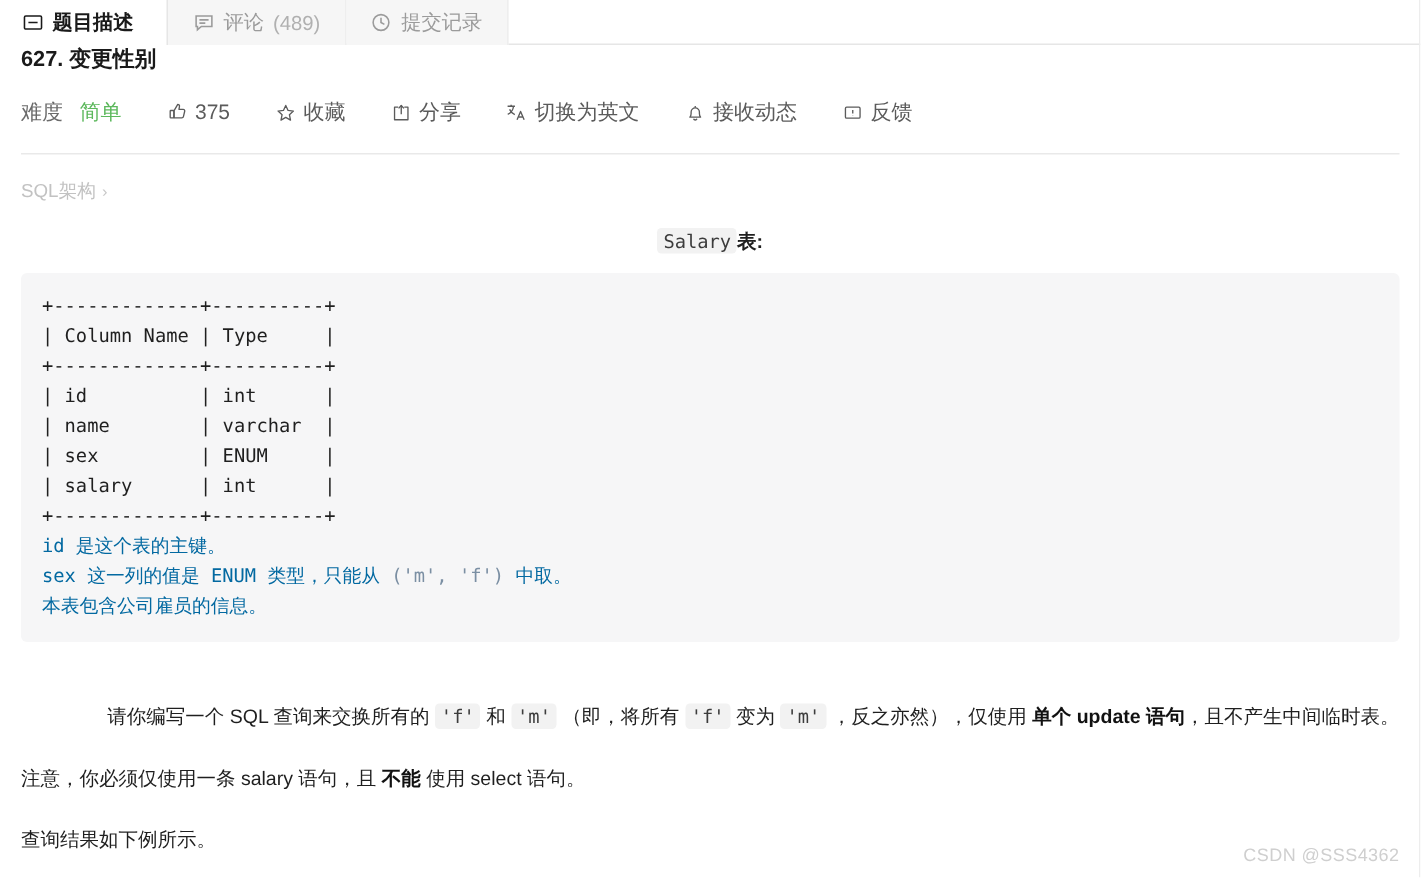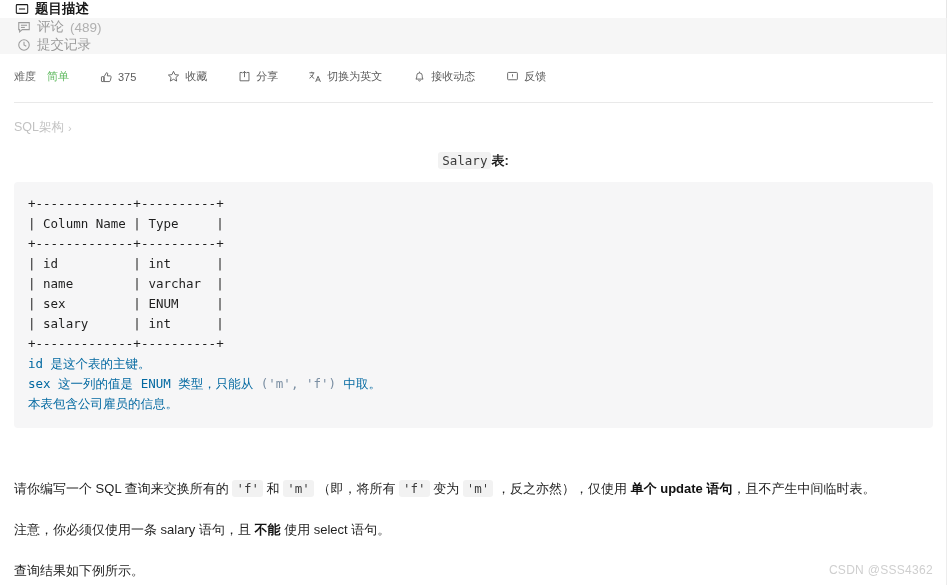--- a/index.html
+++ b/index.html
@@ -16,21 +16,20 @@
     position: relative;
   }
 
   
   .tabbar {
     position: relative;
     height: 30px;
     display: flex;
     align-items: stretch;
     background: #ffffff;
-    flex-direction: column;
   }
   .tabbar::after {
     content: "";
     position: absolute;
     left: 0; right: 0; bottom: 0;
     height: 1px;
     background: #e6e6e6;
   }
   .tab {
     display: flex;
@@ -81,23 +80,23 @@
   .title {
     font-size: 14.5px;
     font-weight: bold;
     color: #1a1a1a;
     line-height: 20px;
   }
 
   
   .meta {
     display: flex;
-    align-items: flex-end;
+    align-items: flex-start;
     margin-top: 16px;
-    font-size: 11px;
+    font-size: 14px;
     color: #5b5b5b;
     height: 18px;
   }
   .meta-item {
     display: flex;
     align-items: center;
     gap: 5px;
     margin-right: 30px;
     cursor: pointer;
     white-space: nowrap;
@@ -170,21 +169,21 @@
   }
   .codeblock .cm-note { color: #0369a1; }
   .codeblock .cm-str { color: #7b8fa3; }
 
   
   .para {
     font-size: 13px;
     line-height: 20px;
     color: #1f1f1f;
   }
-  .p1 { margin-top: 51px; }
+  .p1 { margin-top: 40px; text-align: right; }
   .p2 { margin-top: 21px; }
   .p3 { margin-top: 21px; }
   .para b { font-weight: bold; color: #111; }
 
   
   .watermark {
     position: absolute;
     right: 14px;
     bottom: 8px;
     font-size: 12px;

